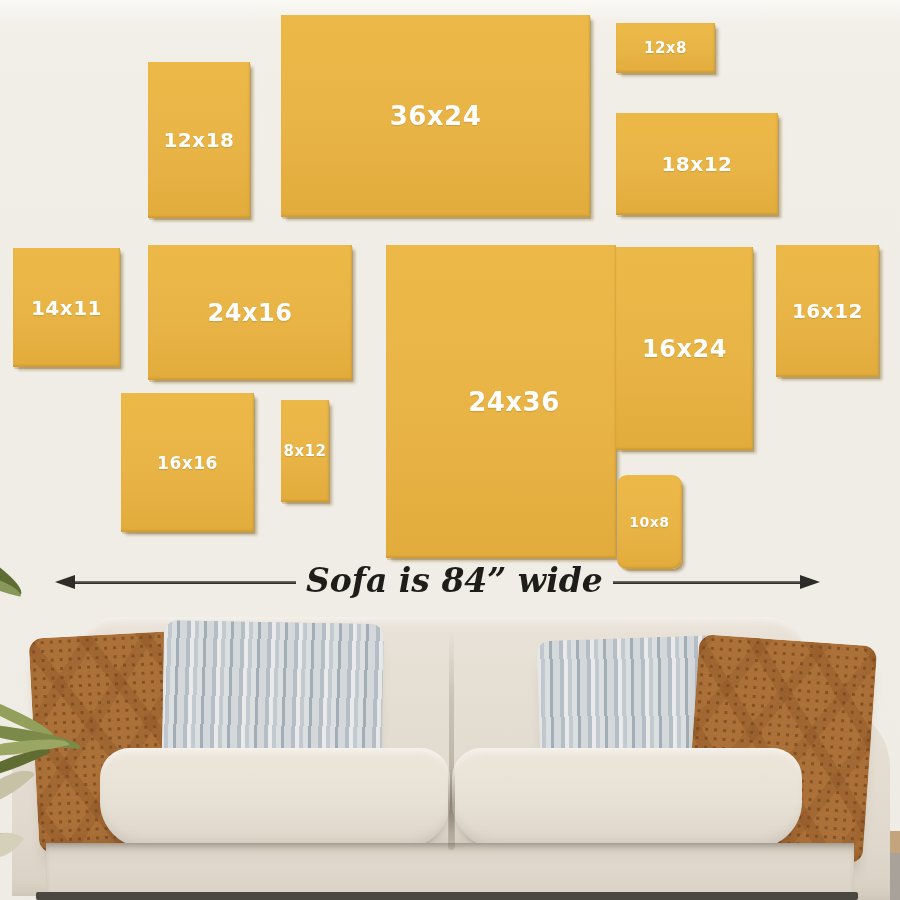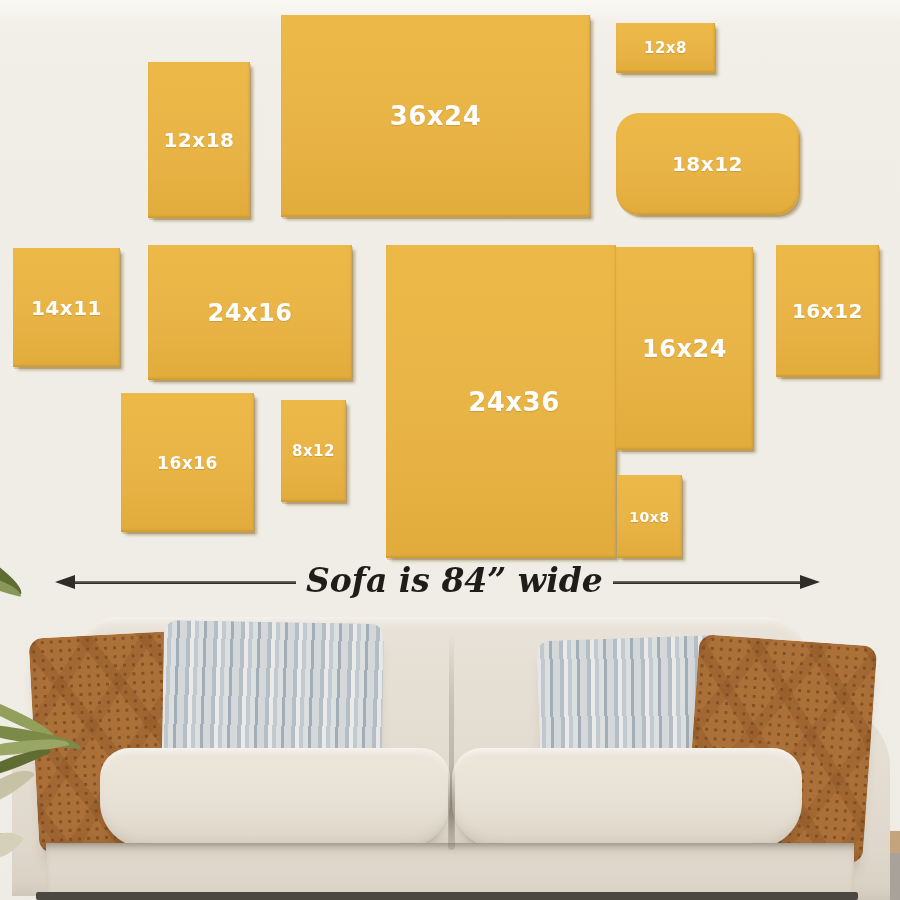--- a/index.html
+++ b/index.html
@@ -131,45 +131,45 @@
 <div id="frames">
     <div class="frame" style="left: 148px; top: 62px; width: 102px; height: 156px;">
       <span class="frame-label" style="font-size: 20px;">12x18</span>
     </div>
     <div class="frame" style="left: 281px; top: 15px; width: 309px; height: 202px;">
       <span class="frame-label" style="font-size: 26px;">36x24</span>
     </div>
     <div class="frame" style="left: 616px; top: 23px; width: 99px; height: 50px;">
       <span class="frame-label" style="font-size: 15px;">12x8</span>
     </div>
-    <div class="frame" style="left: 616px; top: 113px; width: 183px; height: 102px; border-radius: 23px;">
+    <div class="frame" style="left: 616px; top: 113px; width: 162px; height: 102px;">
       <span class="frame-label" style="font-size: 20px;">18x12</span>
     </div>
     <div class="frame" style="left: 13px; top: 248px; width: 107px; height: 119px;">
       <span class="frame-label" style="font-size: 20px;">14x11</span>
     </div>
     <div class="frame" style="left: 148px; top: 245px; width: 204px; height: 135px;">
       <span class="frame-label" style="font-size: 24px;">24x16</span>
     </div>
     <div class="frame" style="left: 386px; top: 245px; width: 204px; height: 313px; padding-left: 26px;">
       <span class="frame-label" style="font-size: 26px;">24x36</span>
     </div>
     <div class="frame" style="left: 616px; top: 247px; width: 137px; height: 203px;">
       <span class="frame-label" style="font-size: 24px;">16x24</span>
     </div>
     <div class="frame" style="left: 776px; top: 245px; width: 103px; height: 132px;">
       <span class="frame-label" style="font-size: 20px;">16x12</span>
     </div>
     <div class="frame" style="left: 121px; top: 393px; width: 133px; height: 139px;">
       <span class="frame-label" style="font-size: 17px;">16x16</span>
     </div>
-    <div class="frame" style="left: 281px; top: 400px; width: 65px; height: 102px;">
+    <div class="frame" style="left: 281px; top: 400px; width: 48px; height: 102px;">
       <span class="frame-label" style="font-size: 15px;">8x12</span>
     </div>
-    <div class="frame" style="left: 617px; top: 475px; width: 65px; height: 83px;">
+    <div class="frame" style="left: 617px; top: 475px; width: 65px; height: 94px; border-radius: 10px;">
       <span class="frame-label" style="font-size: 14px;">10x8</span>
     </div>
   </div>
 
 <div class="dimension">
   <span class="arrowhead l"></span>
   <span class="dim-line l"></span>
   <span class="dim-text">Sofa is 84” wide</span>
   <span class="dim-line r"></span>
   <span class="arrowhead r"></span>

